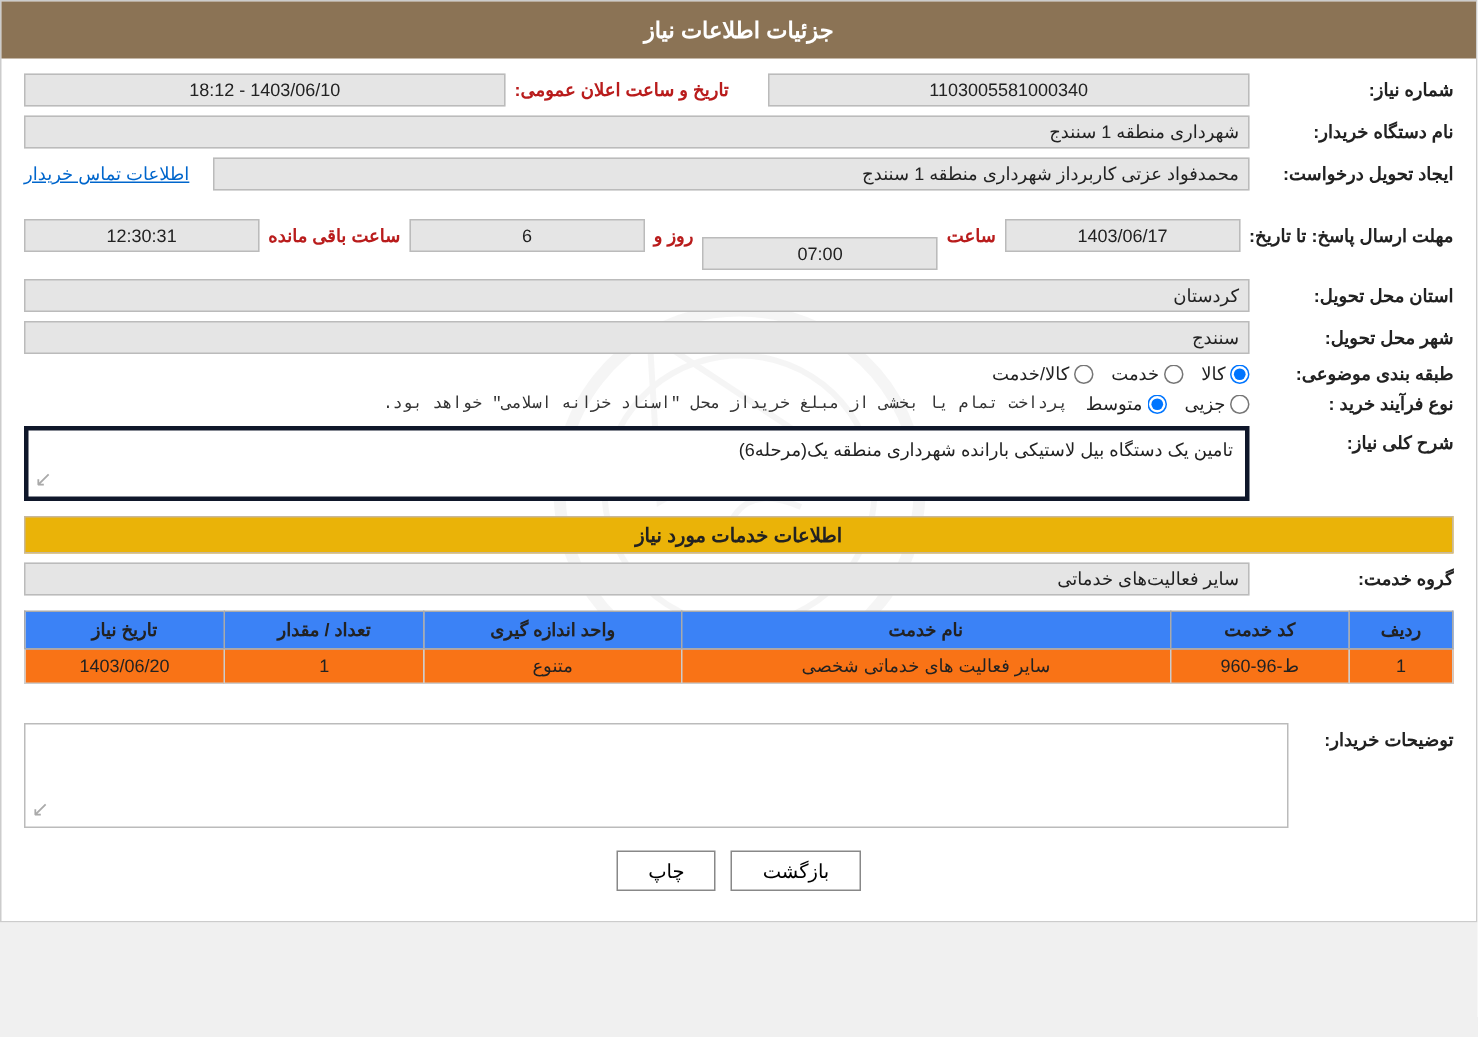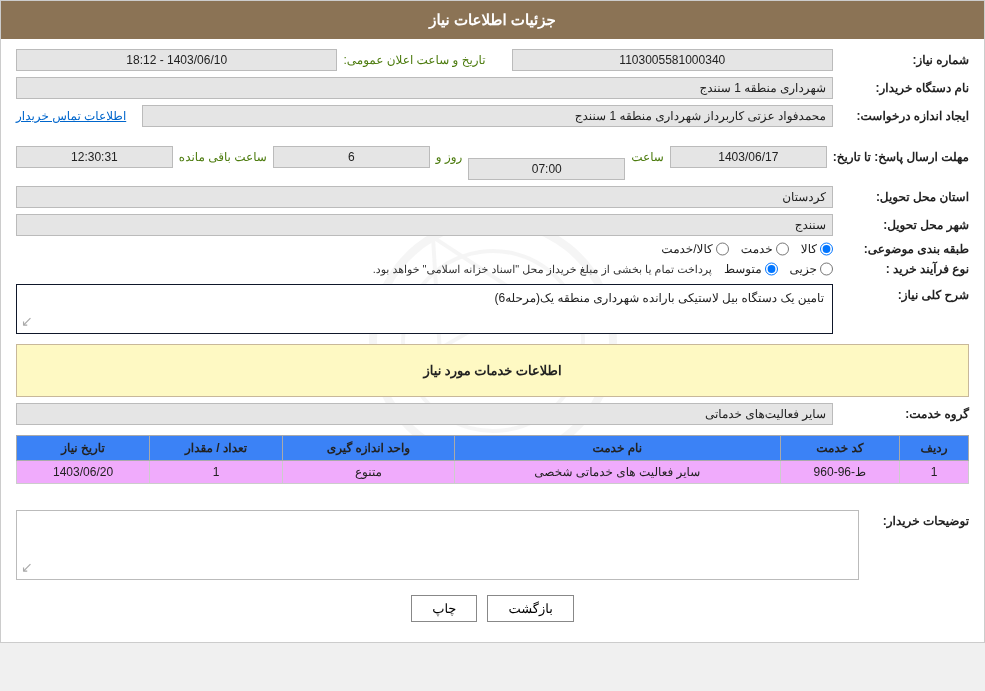--- a/index.html
+++ b/index.html
@@ -45,48 +45,49 @@
       border: 1px solid #bbb;
       padding: 3px 6px;
       min-height: 22px;
       flex: 1;
       text-align: right;
     }
     .field-value.wide {
       min-width: 200px;
     }
     .inline-label {
-      font-weight: normal;
+      font-weight: bold;
       white-space: nowrap;
-      color: #4d7c0f;
+      color: #b91c1c;
     }
     .contact-link {
       color: #0066cc;
       text-decoration: underline;
       cursor: pointer;
       white-space: nowrap;
     }
     .radio-group {
       display: flex;
       align-items: center;
       gap: 12px;
       flex: 1;
     }
     .radio-item {
       display: flex;
+      align-items: center;
       gap: 3px;
     }
     .radio-item input[type="radio"] {
       cursor: pointer;
     }
     .section-title {
-      background: #fef9c3;
+      background: #eab308;
       border: 1px solid #c8b89a;
       text-align: center;
-      padding: 18px;
+      padding: 4px;
       font-size: 13px;
       font-weight: bold;
       margin: 10px 0 6px 0;
     }
     .service-row {
       display: flex;
       align-items: center;
       margin-bottom: 6px;
       gap: 6px;
     }
@@ -101,21 +102,21 @@
     }
     table.services-table th {
       background: #3b82f6;
       border: 1px solid #aaa;
       padding: 5px;
       font-weight: bold;
     }
     table.services-table td {
       border: 1px solid #ccc;
       padding: 4px 6px;
-      background: #f0abfc;
+      background: #f97316;
     }
     .buyer-desc-section {
       margin-top: 26px;
       display: flex;
       gap: 0;
     }
     .buyer-desc-label {
       font-weight: bold;
       white-space: nowrap;
       min-width: 110px;
@@ -132,21 +133,21 @@
     .buyer-desc-box::after {
       content: '↙';
       position: absolute;
       bottom: 4px;
       left: 4px;
       color: #aaa;
       font-size: 14px;
     }
     .description-box-wrapper {
       flex: 1;
-      border: 1px solid #0f172a;
+      border: 3px solid #0f172a;
       min-height: 50px;
       background: #fff;
       position: relative;
     }
     .description-box-wrapper::after {
       content: '↙';
       position: absolute;
       bottom: 4px;
       left: 4px;
       color: #aaa;
@@ -221,21 +222,21 @@
         <span class="inline-label" style="margin-right:20px;">تاریخ و ساعت اعلان عمومی:</span>
         <div class="field-value" style="min-width:160px;text-align:center;">1403/06/10 - 18:12</div>
       </div>
 
       <div class="form-row">
         <span class="field-label">نام دستگاه خریدار:</span>
         <div class="field-value" style="flex:1;">شهرداری منطقه 1 سنندج</div>
       </div>
 
       <div class="form-row">
-        <span class="field-label">ایجاد اندازه درخواست:</span>
+        <span class="field-label">ایجاد تحویل درخواست:</span>
         <div class="field-value" style="flex:1;">محمدفواد عزتی کاربرداز شهرداری منطقه 1 سنندج</div>
         <span class="contact-link" style="margin-right:10px;">اطلاعات تماس خریدار</span>
       </div>
 
       <div class="form-row">
         <span class="field-label">مهلت ارسال پاسخ: تا تاریخ:</span>
         <div class="field-value" style="min-width:100px;text-align:center;">1403/06/17</div>
         <span class="inline-label">ساعت</span>
         <div class="field-value" style="min-width:60px;text-align:center;margin-top:25px;">07:00</div>
         <span class="inline-label">روز و</span>
@@ -276,21 +277,21 @@
         <span class="field-label">نوع فرآیند خرید :</span>
         <div class="radio-group">
           <div class="radio-item">
             <input type="radio" name="process" value="jozi" style="">
             <span>جزیی</span>
           </div>
           <div class="radio-item">
             <input type="radio" name="process" value="motavasset" checked="" style="">
             <span>متوسط</span>
           </div>
-          <span class="note-text" style="color:#333;font-size:11px;">پرداخت تمام یا بخشی از مبلغ خریداز محل "اسناد خزانه اسلامی" خواهد بود.</span>
+          <span class="note-text" style="color:#333;font-size:11px;font-family:Liberation Mono, monospace;">پرداخت تمام یا بخشی از مبلغ خریداز محل "اسناد خزانه اسلامی" خواهد بود.</span>
         </div>
       </div>
 
       <div class="form-row" style="align-items:flex-start;margin-top:8px;">
         <span class="field-label" style="padding-top:4px;">شرح کلی نیاز:</span>
         <div class="description-box-wrapper">
           <div style="padding:6px 8px;">تامین یک دستگاه بیل لاستیکی بارانده شهرداری منطقه یک(مرحله6)</div>
         </div>
       </div>
 

